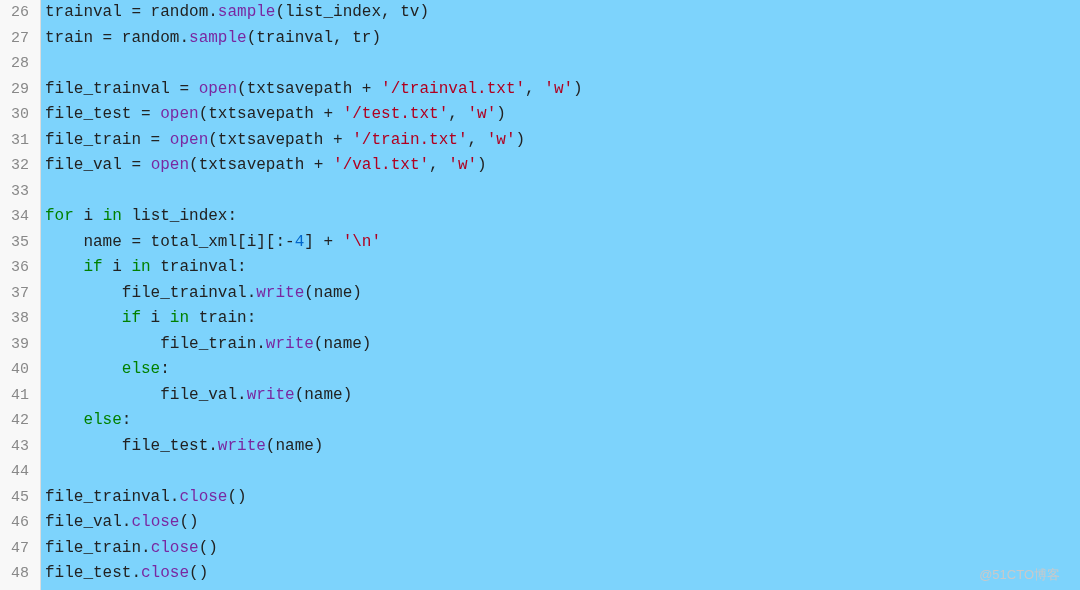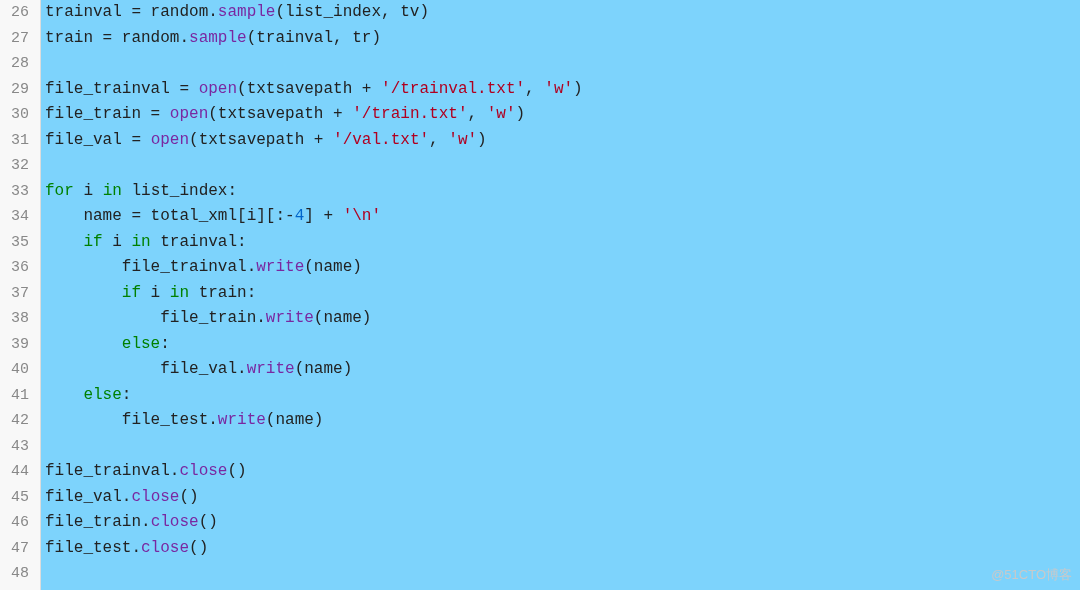--- a/index.html
+++ b/index.html
@@ -49,21 +49,21 @@
     color: #222;
     font-family: "SFMono-Regular", Consolas, "Liberation Mono", Menlo, monospace;
   }
   .tok-kw   { color: #008000; }
   .tok-fn   { color: #7928a1; }
   .tok-str  { color: #b00020; }
   .tok-num  { color: #0066cc; }
   .tok-pl   { color: #222;    }
   .watermark {
     position: absolute;
-    right: 8px;
+    right: 20px;
     bottom: 6px;
     font-size: 13px;
     color: #c9c9c9;
     font-family: Arial, sans-serif;
     pointer-events: none;
   }
 </style>
 </head>
 <body>
 
@@ -91,20 +91,21 @@
       <div class="ln">45</div>
       <div class="ln">46</div>
       <div class="ln">47</div>
       <div class="ln">48</div>
     </div>
   <div class="code" id="code">
       <pre class="codeline"><span class="tok-pl">trainval = random.</span><span class="tok-fn">sample</span><span class="tok-pl">(list_index, tv)</span></pre>
       <pre class="codeline"><span class="tok-pl">train = random.</span><span class="tok-fn">sample</span><span class="tok-pl">(trainval, tr)</span></pre>
       <pre class="codeline"></pre>
       <pre class="codeline"><span class="tok-pl">file_trainval = </span><span class="tok-fn">open</span><span class="tok-pl">(txtsavepath + </span><span class="tok-str">'/trainval.txt'</span><span class="tok-pl">, </span><span class="tok-str">'w'</span><span class="tok-pl">)</span></pre>
+      <pre class="codeline"><span class="tok-pl">file_test = </span><span class="tok-fn">open</span><span class="tok-pl">(txtsavepath + </span><span class="tok-str">'/test.txt'</span><span class="tok-pl">, </span><span class="tok-str">'w'</span><span class="tok-pl">)</span></pre>
       <pre class="codeline"><span class="tok-pl">file_train = </span><span class="tok-fn">open</span><span class="tok-pl">(txtsavepath + </span><span class="tok-str">'/train.txt'</span><span class="tok-pl">, </span><span class="tok-str">'w'</span><span class="tok-pl">)</span></pre>
       <pre class="codeline"><span class="tok-pl">file_val = </span><span class="tok-fn">open</span><span class="tok-pl">(txtsavepath + </span><span class="tok-str">'/val.txt'</span><span class="tok-pl">, </span><span class="tok-str">'w'</span><span class="tok-pl">)</span></pre>
       <pre class="codeline"></pre>
       <pre class="codeline"><span class="tok-kw">for</span><span class="tok-pl"> i </span><span class="tok-kw">in</span><span class="tok-pl"> list_index:</span></pre>
       <pre class="codeline"><span class="tok-pl">    name = total_xml[i][:-</span><span class="tok-num">4</span><span class="tok-pl">] + </span><span class="tok-str">'\n'</span></pre>
       <pre class="codeline"><span class="tok-pl">    </span><span class="tok-kw">if</span><span class="tok-pl"> i </span><span class="tok-kw">in</span><span class="tok-pl"> trainval:</span></pre>
       <pre class="codeline"><span class="tok-pl">        file_trainval.</span><span class="tok-fn">write</span><span class="tok-pl">(name)</span></pre>
       <pre class="codeline"><span class="tok-pl">        </span><span class="tok-kw">if</span><span class="tok-pl"> i </span><span class="tok-kw">in</span><span class="tok-pl"> train:</span></pre>
       <pre class="codeline"><span class="tok-pl">            file_train.</span><span class="tok-fn">write</span><span class="tok-pl">(name)</span></pre>
       <pre class="codeline"><span class="tok-pl">        </span><span class="tok-kw">else</span><span class="tok-pl">:</span></pre>

